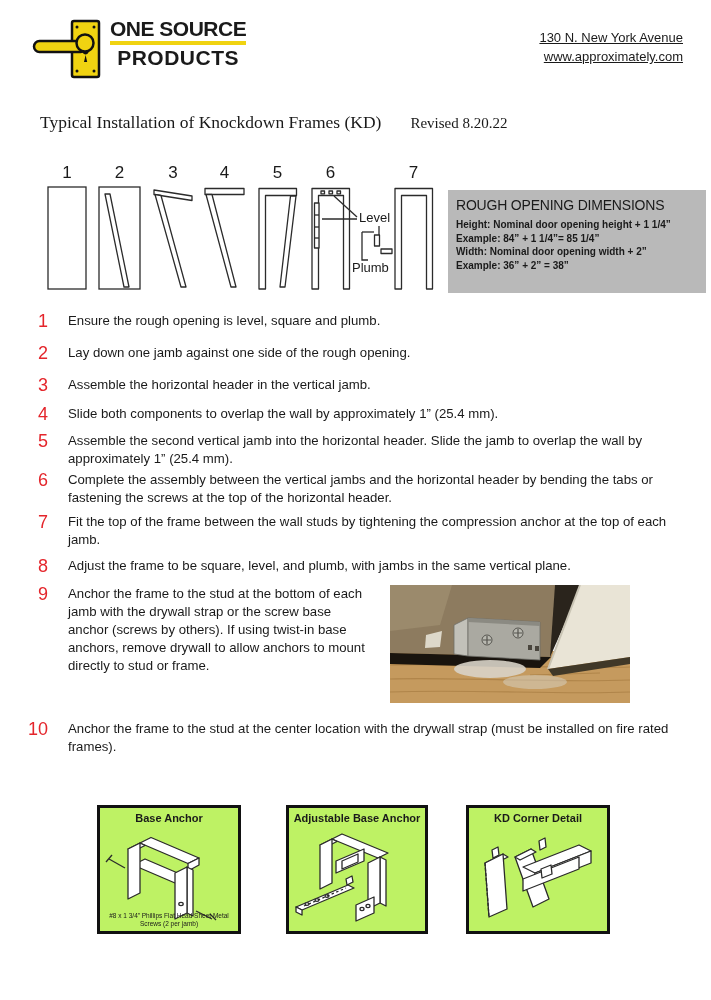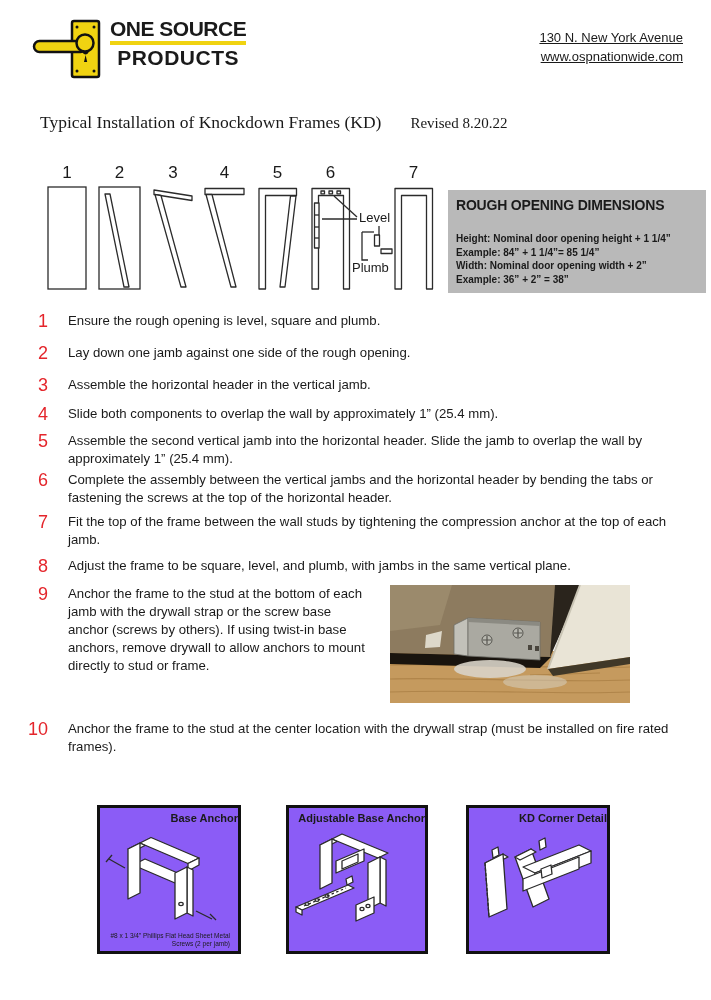--- a/index.html
+++ b/index.html
@@ -24,36 +24,36 @@
   
   .diagrams{position:absolute;top:163px;left:0;right:0;height:140px;}
   .frame-fig{position:absolute;text-align:center;}
   .frame-num{font-size:17px;line-height:20px;display:block;}
   .frame-fig svg{display:block;margin-top:3px;}
   .anno-label{position:absolute;font-size:13px;line-height:14px;}
   .anno-lines{position:absolute;left:318px;top:23px;}
 
   .rough-box{position:absolute;left:448px;top:27px;width:258px;height:103px;background:#b9b9b9;
              box-sizing:border-box;padding:7px 8px;}
-  .rough-title{font-size:14px;font-weight:bold;letter-spacing:-0.2px;margin-bottom:19px;}
+  .rough-title{font-size:14px;font-weight:normal;letter-spacing:-0.2px;margin-bottom:5px;}
   .rough-line{font-size:10px;font-weight:bold;line-height:13.5px;white-space:nowrap;}
 
   
   .steps{position:absolute;top:312px;left:20px;width:676px;}
   .step{display:flex;margin-bottom:11px;}
   .step-num{width:28px;min-width:28px;text-align:right;color:#e4252b;font-size:18px;line-height:19px;}
   .step-text{margin-left:20px;font-size:13.2px;line-height:18px;max-width:612px;}
   .step9{position:relative;min-height:122px;}
   .step9 .step-text{max-width:298px;}
   .photo{position:absolute;left:370px;top:0;width:240px;height:118px;}
 
   
   .detail-boxes{position:absolute;top:805px;left:0;right:0;height:160px;}
-  .dbox{position:absolute;top:0;height:149px;border:3px solid #111;box-sizing:border-box;
-        background:#8b5cf6;text-align:right;}
+  .dbox{position:absolute;top:0;height:129px;border:3px solid #111;box-sizing:border-box;
+        background:#bef264;text-align:center;}
   .dbox-title{font-size:11px;font-weight:bold;margin-top:4px;line-height:13px;}
   .dbox svg{display:block;margin:2px auto 0 auto;}
   .dbox-caption{position:absolute;bottom:3px;left:0;right:0;font-size:6.5px;line-height:8px;padding:0 8px;}
 
   svg .ln{stroke:#2b2b2b;stroke-width:1.3;fill:none;}
   svg .pc{stroke:#2b2b2b;stroke-width:1.3;fill:#fff;stroke-linejoin:round;}
 </style>
 </head>
 <body>
 
@@ -74,21 +74,21 @@
         </svg>
       </span>
       <div class="logo-text">
         <div class="logo-line1">ONE SOURCE</div>
         <div class="logo-divider"></div>
         <div class="logo-line2">PRODUCTS</div>
       </div>
     </div>
     <div class="address">
       <div>130 N. New York Avenue</div>
-      <div>www.ospnationwide.com</div>
+      <div>www.approximately.com</div>
     </div>
   </div>
 
   <div class="title-row">
     <span class="doc-title">Typical Installation of Knockdown Frames (KD)</span>
     <span class="revised">Revised 8.20.22</span>
   </div>
 
   <div class="diagrams">
 

